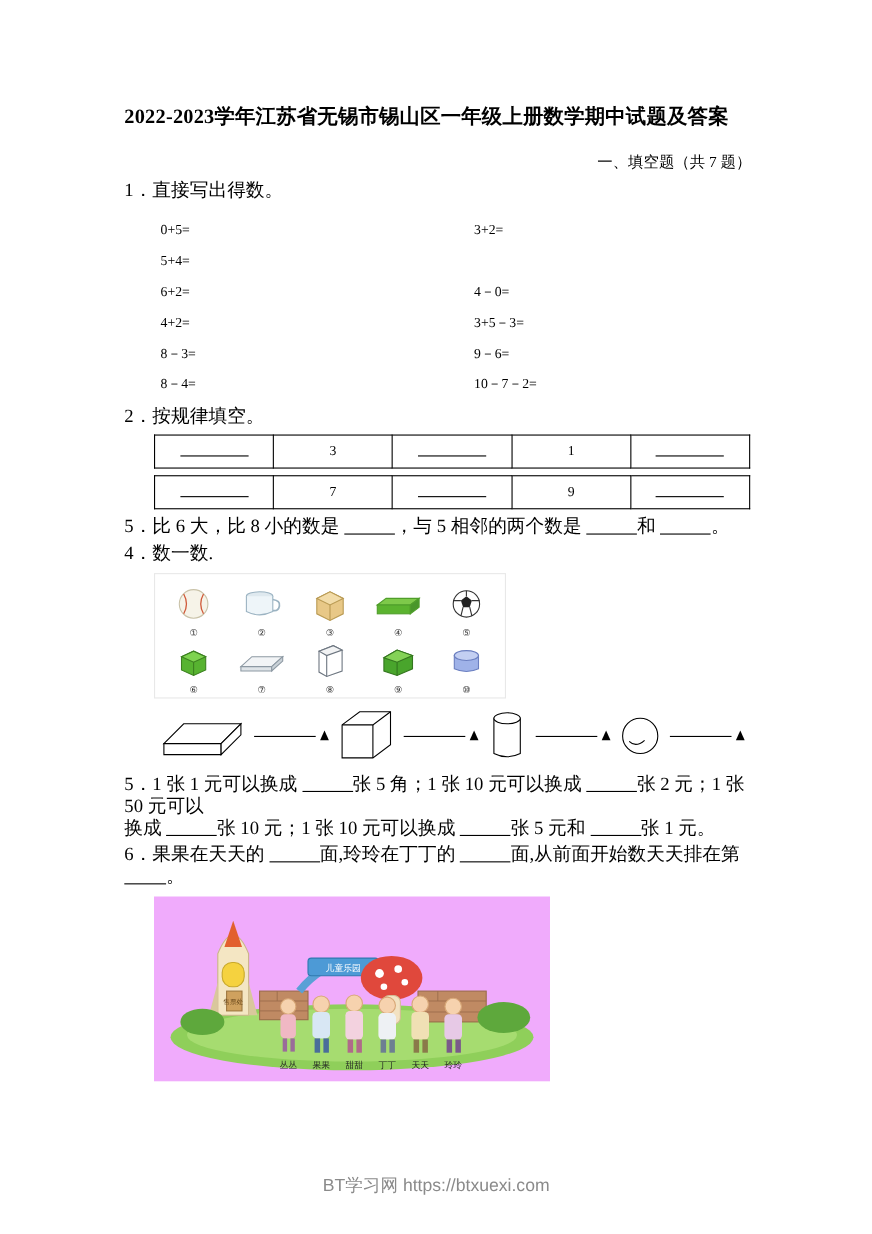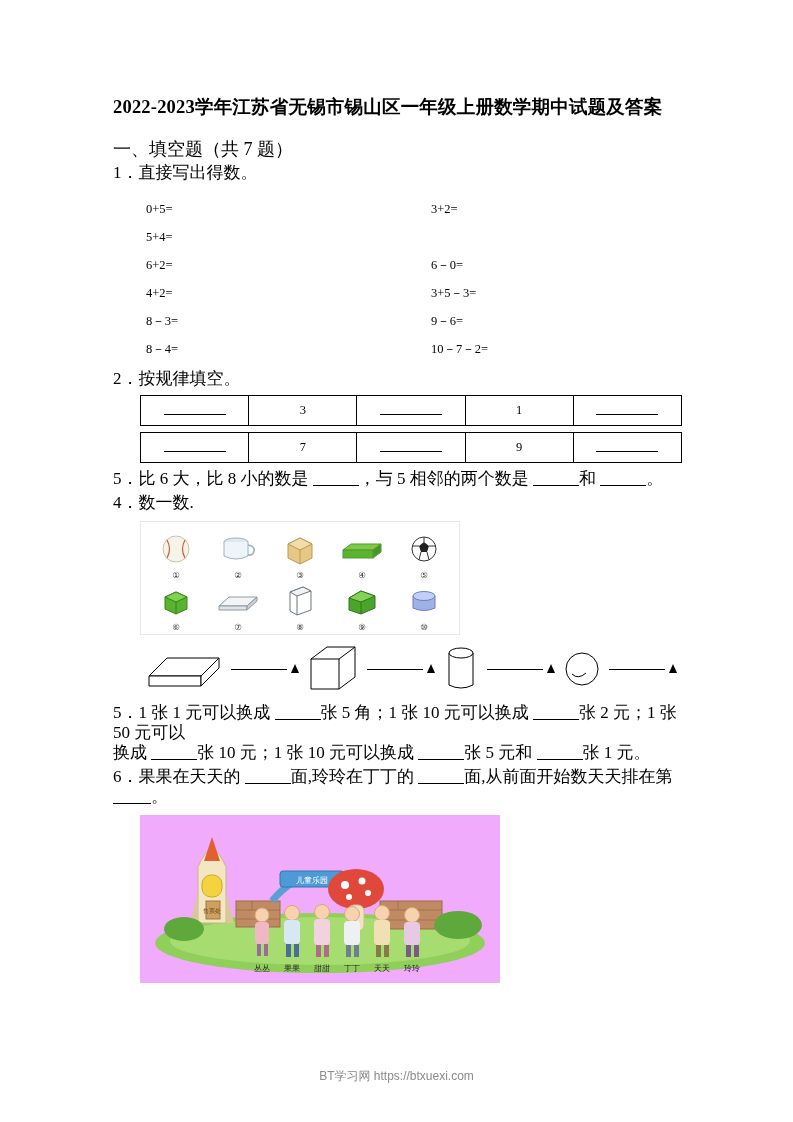--- a/index.html
+++ b/index.html
@@ -30,23 +30,24 @@
   }
   h1.doc-title {
     font-size: 18.5px;
     font-weight: bold;
     line-height: 39px;
     margin: 0 0 12px 0;
     letter-spacing: 0.2px;
     font-family: "Liberation Serif", "DejaVu Serif", serif;
   }
   .section-head {
-    font-size: 18px;
+    font-size: 14px;
     margin: 6px 0 4px 0;
     line-height: 20px;
+    text-align: right;
   }
   .q {
     font-size: 17px;
     line-height: 20px;
     margin: 4px 0 2px 0;
   }
   .calc-grid {
     margin: 12px 0 6px 0;
     width: 100%;
   }
@@ -147,21 +148,21 @@
     height: 168px;
     position: relative;
     background: #f0abfc;
   }
   .footer {
     position: absolute;
     left: 0;
     top: 1068px;
     width: 793px;
     text-align: center;
-    font-size: 12px;
+    font-size: 16px;
     color: #8a8a8a;
     font-family: "Liberation Sans", sans-serif;
   }
 </style>
 </head>
 <body>
 
 <div class="page">
 
   <div class="content">
@@ -175,21 +176,21 @@
     <div class="calc-grid">
       <div class="calc-row">
         <div class="calc-col">0+5=</div>
         <div class="calc-col">3+2=</div>
       </div>
       <div class="calc-row">
         <div class="calc-col">5+4=</div>
       </div>
       <div class="calc-row">
         <div class="calc-col">6+2=</div>
-        <div class="calc-col">6－0=</div>
+        <div class="calc-col">4－0=</div>
       </div>
       <div class="calc-row">
         <div class="calc-col">4+2=</div>
         <div class="calc-col">3+5－3=</div>
       </div>
       <div class="calc-row">
         <div class="calc-col">8－3=</div>
         <div class="calc-col">9－6=</div>
       </div>
       <div class="calc-row">

